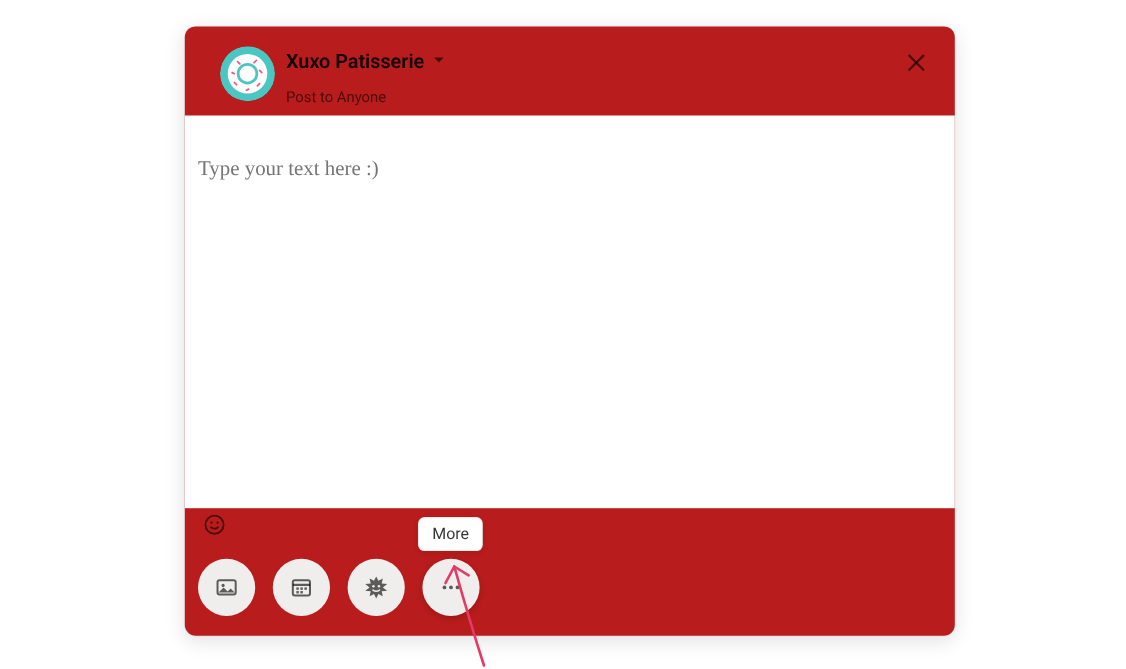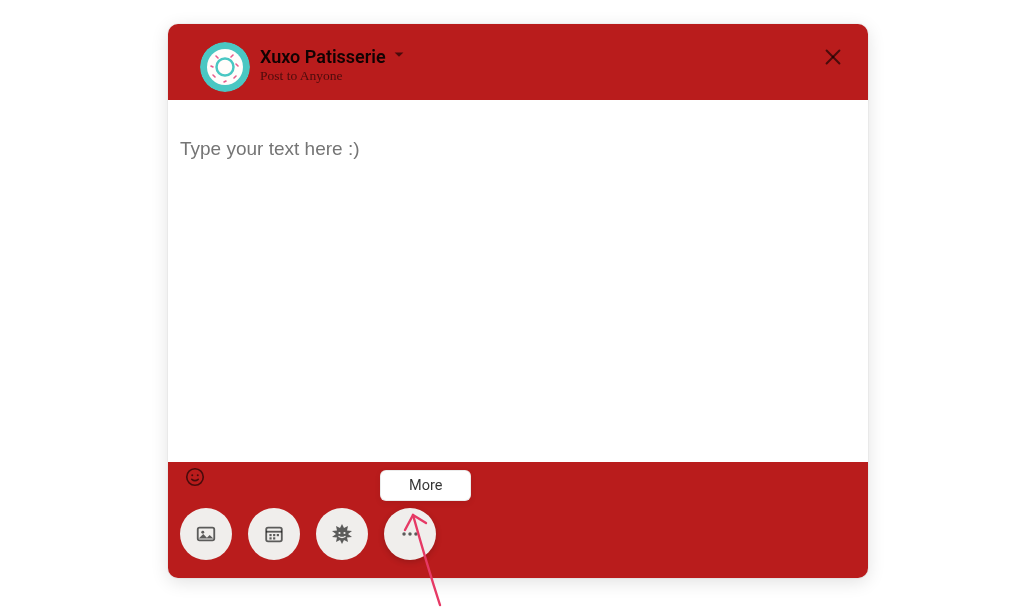--- a/index.html
+++ b/index.html
@@ -47,22 +47,21 @@
       font-size: 18px;
       font-weight: 600;
       color: rgba(0,0,0,0.9);
     }
     .caret {
       color: rgba(0,0,0,0.6);
     }
     .audience {
       font-size: 13.5px;
       color: rgba(0,0,0,0.6);
-      margin-top: 1px;
-      font-family: Liberation Serif, serif;
+      margin-top: 14px;
     }
     .close-btn {
       position: absolute;
       right: 16px;
       top: 14px;
       width: 38px;
       height: 38px;
       border: none;
       background: transparent;
       display: flex;
@@ -73,21 +72,21 @@
       color: rgba(0,0,0,0.6);
     }
     .compose-area {
       flex: 1;
       padding: 36px 32px 10px 12px;
       font-size: 19px;
       color: rgba(0,0,0,0.55);
       border: none;
       outline: none;
       resize: none;
-      font-family: Liberation Sans, sans-serif;
+      font-family: Liberation Serif, serif;
       line-height: 1.4;
     }
     .emoji-row {
       padding: 0 12px 10px 12px;
     }
     .emoji-btn {
       width: 30px;
       height: 30px;
       border: none;
       background: transparent;
@@ -120,21 +119,21 @@
     .tool-btn.more {
       box-shadow: 0 2px 6px rgba(0,0,0,0.18);
     }
     .tooltip {
       position: absolute;
       left: 212px;
       top: -32px;
       background: #fff;
       border: 1px solid rgba(0,0,0,0.08);
       border-radius: 6px;
-      padding: 6px 28px;
+      padding: 6px 12px;
       font-size: 14.5px;
       color: rgba(0,0,0,0.8);
       box-shadow: 0 2px 6px rgba(0,0,0,0.08);
     }
     .footer {
       border-top: 1px solid rgba(0,0,0,0.08);
       padding: 12px 20px 14px 20px;
       display: flex;
       justify-content: flex-end;
       align-items: center;

